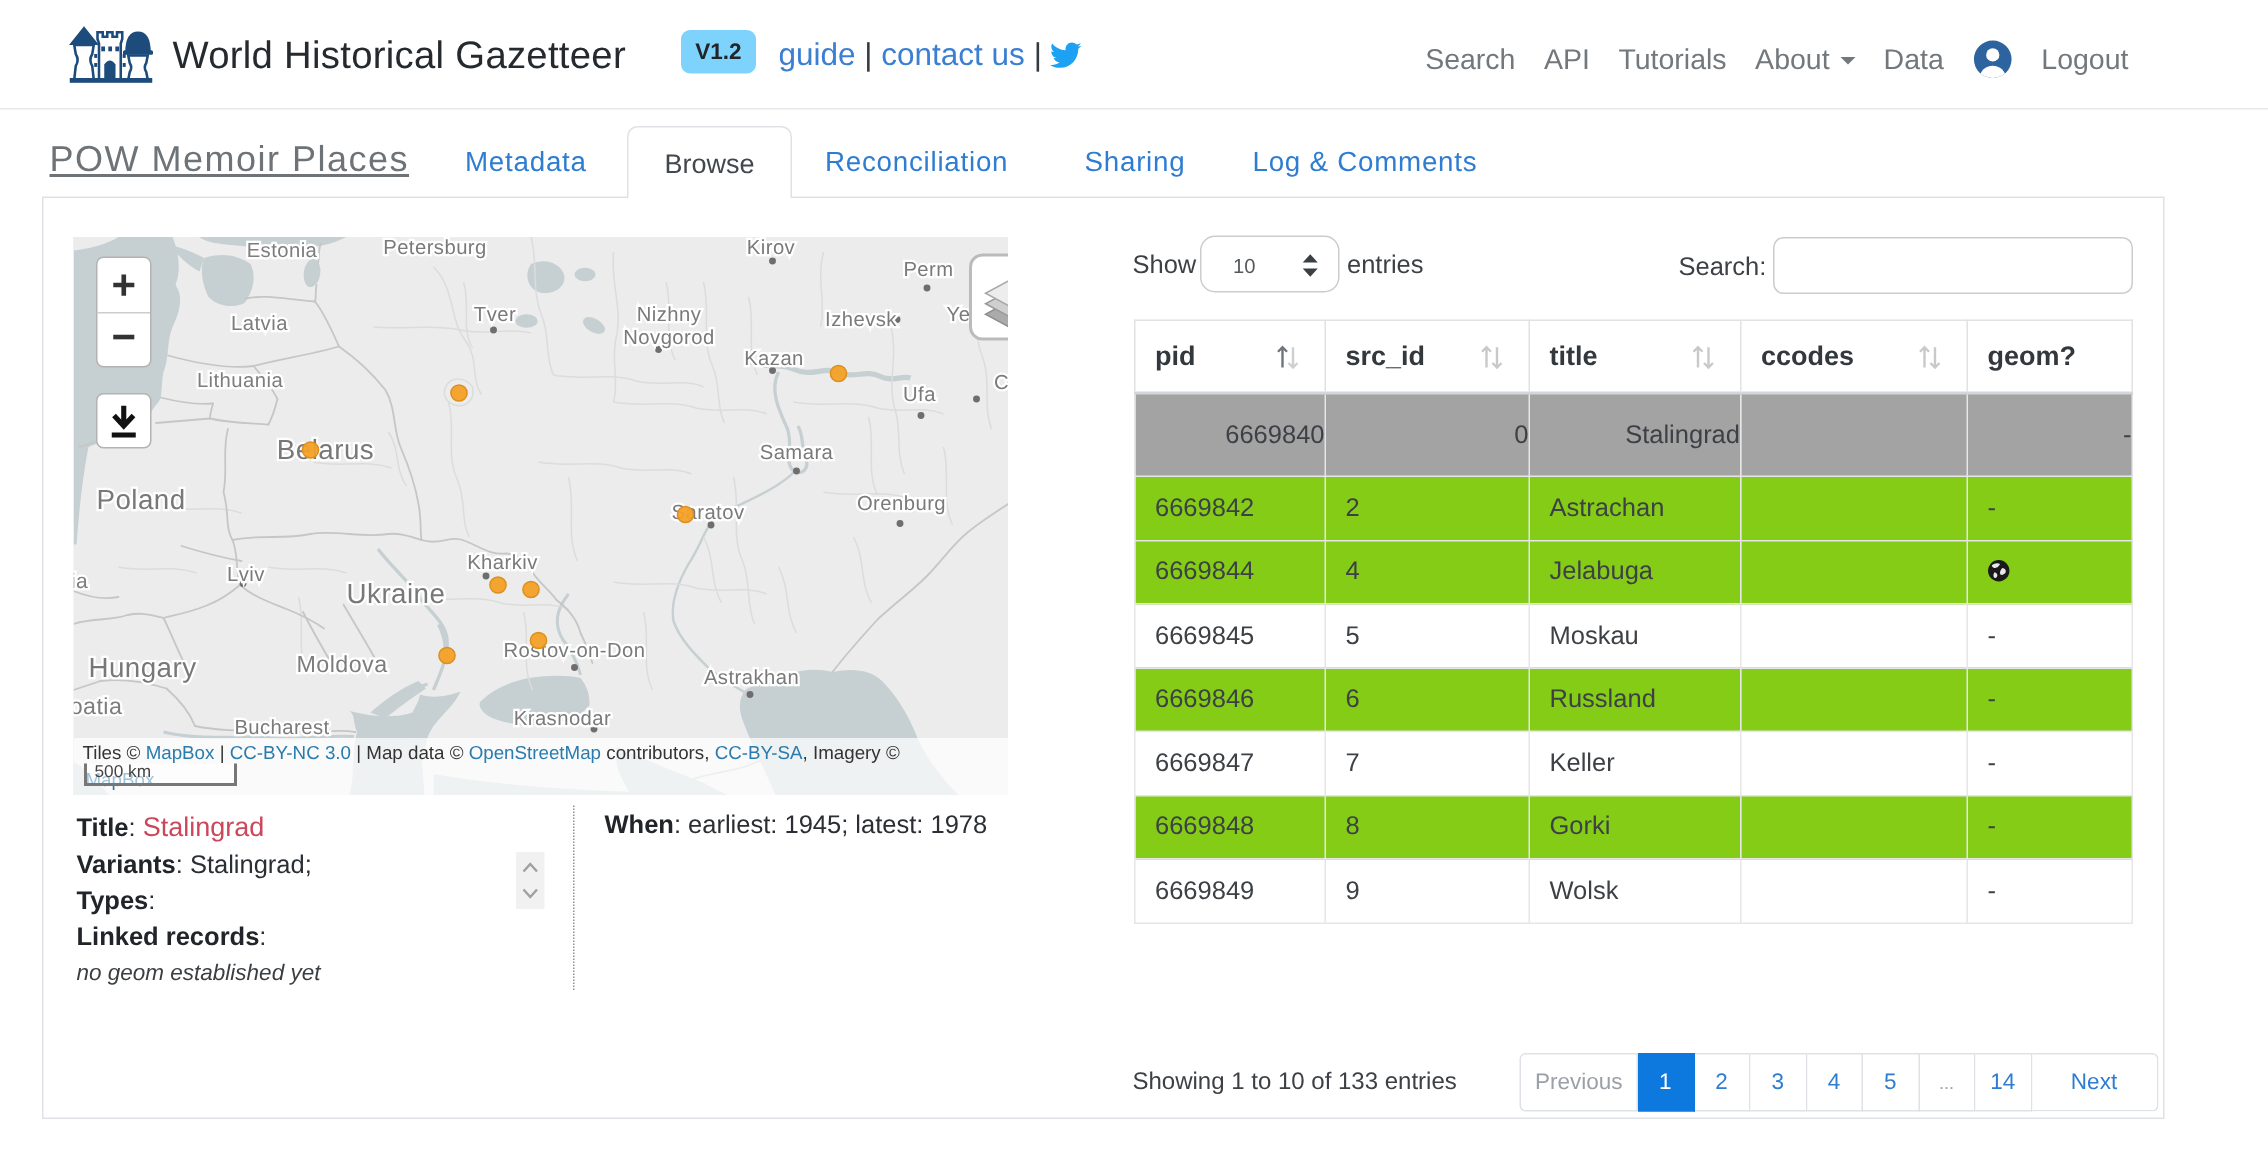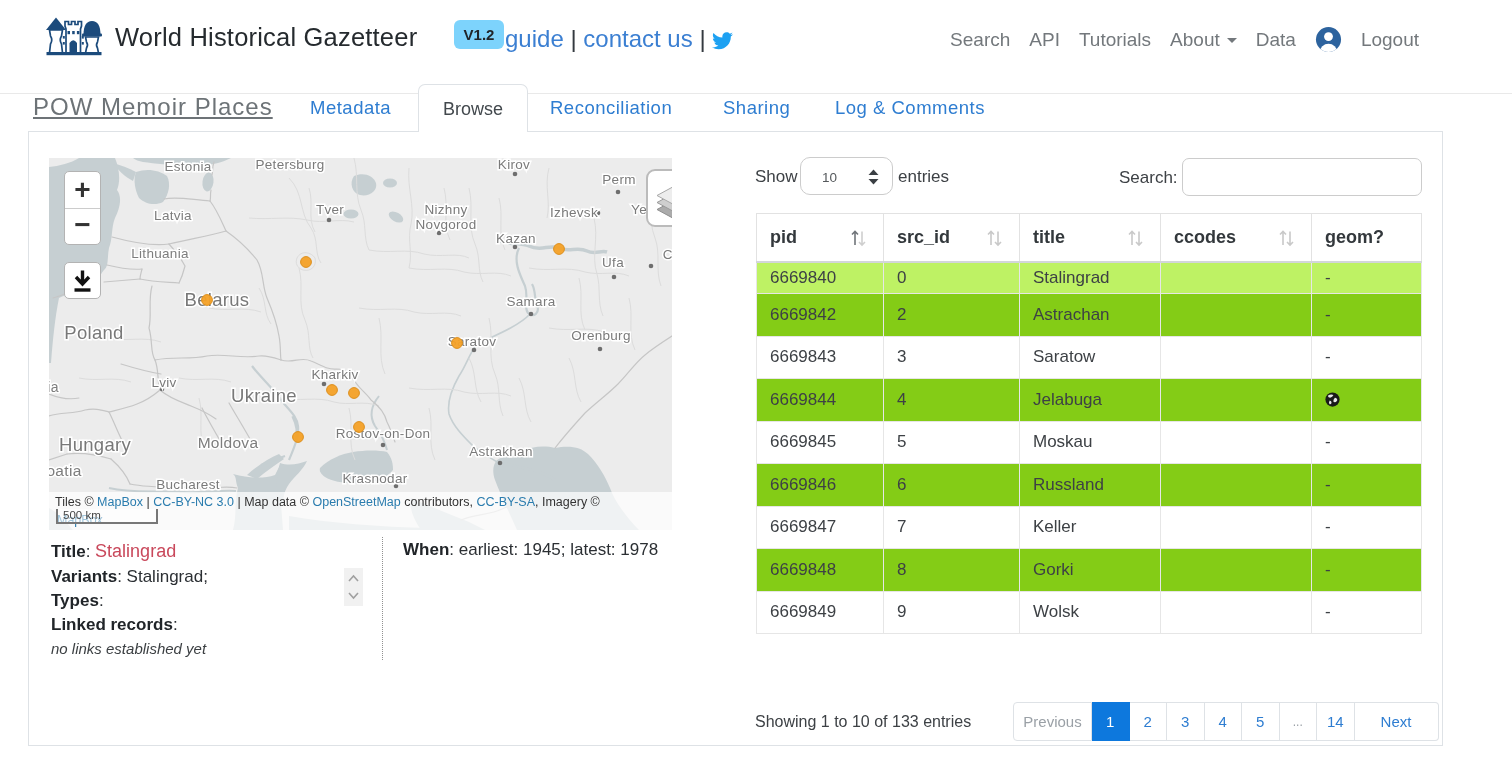--- a/index.html
+++ b/index.html
@@ -1,22 +1,22 @@
 <!DOCTYPE html>
 <html><head>
 <meta charset="utf-8">
 <title>World Historical Gazetteer</title>
 <style>
 * { margin:0; padding:0; box-sizing:border-box; }
 html,body { width:1512px; height:768px; background:#fff; font-family:"Liberation Sans", sans-serif; overflow:hidden; }
 
-#navbar { position:absolute; left:0; top:0; width:1512px; height:94px; background:#fff; border-bottom:1px solid #e9e9e9; }
+#navbar { position:absolute; left:0; top:0; width:1512px; height:73px; background:#fff; border-bottom:1px solid #e9e9e9; }
 #brand { position:absolute; left:115px; top:23px; font-size:25.5px; color:#252a2e; letter-spacing:0.2px; }
 #badge { position:absolute; left:454px; top:20px; width:50px; height:29px; background:#7dd3fc; border-radius:6px; text-align:center; font-size:15px; font-weight:bold; color:#212529; line-height:29px; }
-#hdrlinks { position:absolute; left:505px; top:25px; font-size:24px; color:#343a40; }
+#hdrlinks { position:absolute; left:519px; top:25px; font-size:21px; color:#343a40; }
 #hdrlinks a { color:#3b7fd2; text-decoration:none; }
 #rightnav { position:absolute; right:93px; top:26px; font-size:19px; color:#73787c; }
 #rightnav span.itm { margin-left:19px; }
 .caret { display:inline-block; width:0; height:0; border-left:5px solid transparent; border-right:5px solid transparent; border-top:5px solid #73787c; vertical-align:middle; margin-left:7px; }
 
 #pagetitle { position:absolute; left:33px; top:93px; font-size:24px; color:#6d7377; letter-spacing:1px;text-decoration:underline; }
 #contentbox { position:absolute; left:28px; top:131px; width:1415px; height:615px; border:1px solid #dee2e6; background:#fff; }
 #activetab { position:absolute; left:418px; top:84px; width:110px; height:48px; background:#fff; border:1px solid #dee2e6; border-bottom:none; border-radius:7px 7px 0 0; z-index:5; text-align:center; line-height:48px; font-size:18px; color:#42484d; }
 .tablink { position:absolute; top:97px; font-size:18.5px; color:#2e7dd1; letter-spacing:0.5px; }
 
@@ -27,21 +27,21 @@
 #dotsep { position:absolute; left:382px; top:537px; height:123px; border-left:1px dotted #909090; }
 
 #showlbl,#entrieslbl,#searchlbl { position:absolute; font-size:17px; color:#3d4145; }
 #lenselect { position:absolute; left:800px; top:157px; width:93px; height:38px; border:1px solid #ccc; border-radius:10px; background:#fff; }
 #searchinput { position:absolute; left:1182px; top:158px; width:240px; height:38px; border:1px solid #ccc; border-radius:7px; background:#fff; }
 
 #dtable { position:absolute; left:756px; top:213px; border-collapse:collapse; table-layout:fixed; font-size:17px; color:#3d4145; }
 #dtable th { font-weight:bold; text-align:left; height:48px; padding:0 0 0 13px; border:1px solid #e2e2e2; border-bottom:2px solid #d3d6da; position:relative; font-size:18px; color:#33383c; }
 #dtable td { height:42.5px; padding:0 0 0 13px; border:1px solid #e6e6e6; }
 #dtable tr.odd td { background:#84cc16; }
-#dtable tr.hl td { background:#bef264; height:32px; }
+#dtable tr.hl td { background:#a3a3a3; height:56px;text-align:right; }
 .sorticon { position:absolute; right:16px; top:14px; width:16px; height:20px; }
 
 #pager { position:absolute; left:1013px; top:702px; height:39px; display:flex; font-size:15px; }
 #pager .pg { border:1px solid #dee2e6; border-left:none; background:#fff; color:#2e7dd1; display:flex; align-items:center; justify-content:center; }
 #pager .pg.first { border-left:1px solid #dee2e6; border-radius:4px 0 0 4px; }
 #pager .pg.last { border-radius:0 4px 4px 0; }
 #showing { position:absolute; left:755px; top:713px; font-size:16px; color:#3d4145; }
 </style>
 </head>
 <body>
@@ -266,21 +266,21 @@
 <div style="position:absolute;left:0;bottom:0;width:668px;height:38px;background:rgba(255,255,255,0.72);z-index:8"></div>
 <div style="position:absolute;left:6px;top:337px;z-index:9;font-size:12.5px;color:#333;white-space:nowrap">Tiles © <span style="color:#2a7cae">MapBox</span> <span style="color:#333">|</span> <span style="color:#2a7cae">CC-BY-NC 3.0</span> | Map data © <span style="color:#2a7cae">OpenStreetMap</span> contributors, <span style="color:#2a7cae">CC-BY-SA</span>, Imagery ©</div>
 <div style="position:absolute;left:8px;top:355px;z-index:8;font-size:12.5px;color:#2a7cae">MapBox</div>
 <div style="position:absolute;left:7px;top:351px;width:102px;height:15px;background:rgba(255,255,255,0.55);border:2px solid #777;border-top:none;z-index:9;font-size:11.5px;color:#444;padding-left:5px">500 km</div>
 </div>
 
 <div class="dline" style="left:51px;top:541px"><b>Title</b>: <span style="color:#c9485b;font-size:18px">Stalingrad</span></div>
 <div class="dline" style="left:51px;top:567px"><b>Variants</b>: Stalingrad;</div>
 <div class="dline" style="left:51px;top:591px"><b>Types</b>:</div>
 <div class="dline" style="left:51px;top:615px"><b>Linked records</b>:</div>
-<div class="dline" style="left:51px;top:640px;font-style:italic;font-size:15px;color:#3b3f42">no links established yet</div>
+<div class="dline" style="left:51px;top:640px;font-style:italic;font-size:15px;color:#3b3f42">no geom established yet</div>
 <div style="position:absolute;left:344px;top:568px;width:19px;height:38px;background:#f1f1f1">
  <svg width="19" height="38">
       <path d="M5 13 L9.5 8 L14 13" stroke="#a0a0a0" stroke-width="1.6" fill="none"></path>
       <path d="M5 25 L9.5 30 L14 25" stroke="#a0a0a0" stroke-width="1.6" fill="none"></path>
     </svg>
 </div>
 <div id="dotsep"></div>
 <div class="dline" style="left:403px;top:540px"><b>When</b>: earliest: 1945; latest: 1978</div>
 
 <div id="showlbl" style="left:755px;top:167px">Show</div>
@@ -332,27 +332,20 @@
         <td></td>
         <td>-</td>
       </tr>
 <tr class="odd">
         <td>6669842</td>
         <td>2</td>
         <td>Astrachan</td>
         <td></td>
         <td>-</td>
       </tr>
-<tr>
-        <td>6669843</td>
-        <td>3</td>
-        <td>Saratow</td>
-        <td></td>
-        <td>-</td>
-      </tr>
 <tr class="odd">
         <td>6669844</td>
         <td>4</td>
         <td>Jelabuga</td>
         <td></td>
         <td><svg width="15" height="15" viewBox="0 0 16 16" style="vertical-align:-2px">
             <circle cx="8" cy="8" r="7.6" fill="#1a1a1a"></circle>
             <path d="M3 4 Q6 2 9 3.2 Q8 5.5 5.5 6 Q3.5 6 3 4 M10.5 6 Q13.5 6.5 13 9 Q11 12 9 10.5 Q8.5 8 10.5 6 M5 9 Q7 9.5 7 11.5 Q6.5 13.5 4.8 13 Q3.5 11 5 9" fill="#e8e8e8"></path>
           </svg></td>
       </tr>

